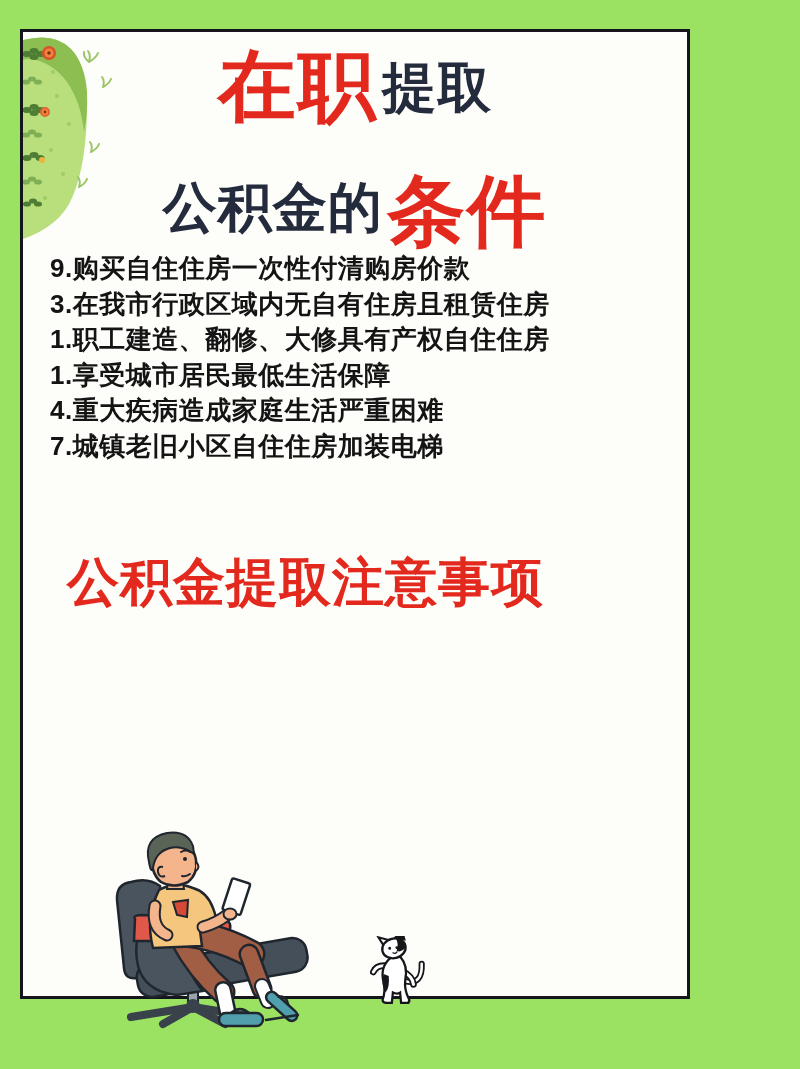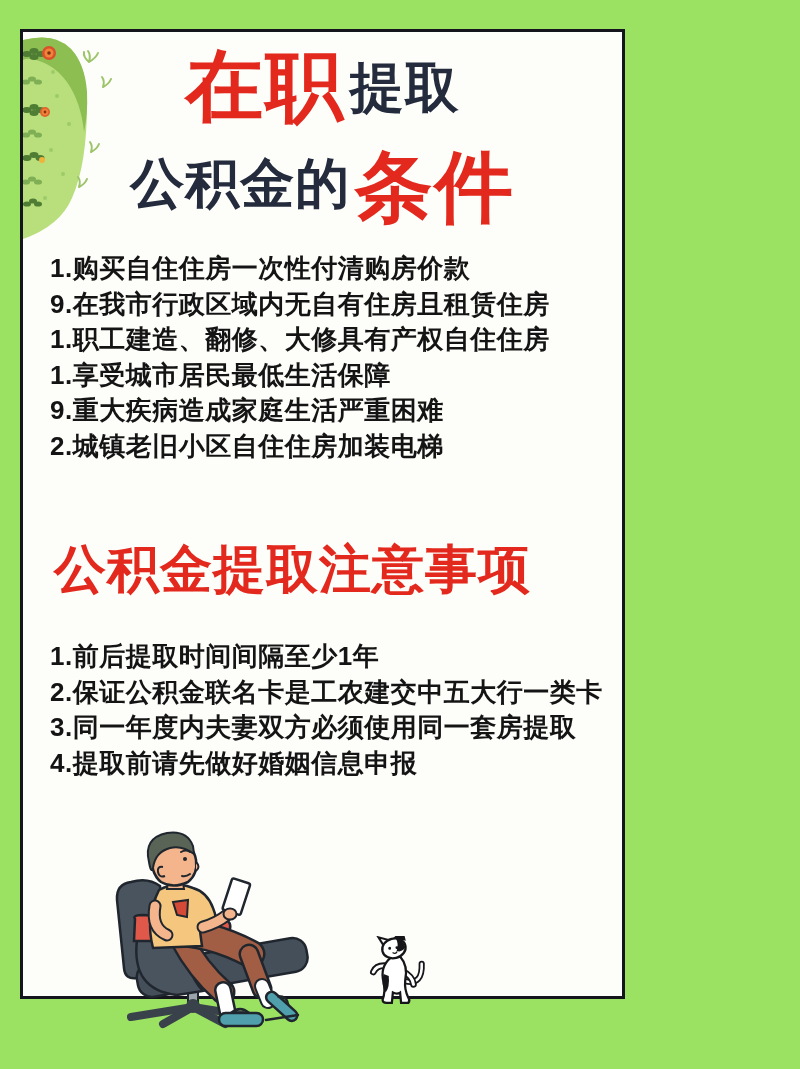--- a/index.html
+++ b/index.html
@@ -2,43 +2,43 @@
 <html><head>
 <meta charset="utf-8">
 <style>
   html,body{margin:0;padding:0;}
   body{
     width:800px;height:1069px;position:relative;overflow:hidden;
     background:#9BE162;
     font-family:"Liberation Sans", sans-serif;
   }
   .card{
-    position:absolute;left:20px;top:29px;width:605px;height:970px;
+    position:absolute;left:20px;top:29px;width:670px;height:970px;
     background:#FDFDFA;border:3px solid #15151D;box-sizing:border-box;
   }
   
   .title{position:absolute;left:0;right:0;top:12px;text-align:center;font-weight:900;}
   .title-line{white-space:nowrap;}
   .line1{line-height:84px;}
-  .line2{line-height:66px;margin-top:0px;text-align:center;}
+  .line2{line-height:86px;margin-top:14px;text-align:center;}
   .t-big{font-size:78px;letter-spacing:2px;}
   .t-sm{font-size:54px;letter-spacing:1px;}
   .t-red{color:#E3291D;}
   .t-dark{color:#232B3C;}
   .line1 .t-sm{vertical-align:7px;}
   .line2 .t-sm{vertical-align:12px;}
   
   ul{list-style:none;margin:0;padding:0;}
   .body-list li{
     font-size:26px;font-weight:700;color:#141414;
     line-height:35.5px;letter-spacing:0.5px;white-space:nowrap;
   }
   .cond-list{position:absolute;left:27px;top:219px;}
   .notice-heading{
-    position:absolute;left:27px;top:503px;margin:4px;
+    position:absolute;left:27px;top:503px;margin:17px;
     font-size:52px;font-weight:900;color:#E3291D;letter-spacing:1px;line-height:60px;
     white-space:nowrap;
   }
   .notice-list{position:absolute;left:27px;top:607px;}
   
   .leaf-svg{position:absolute;left:23px;top:32px;width:190px;height:250px;}
   .man-svg{position:absolute;left:85px;top:822px;width:240px;height:210px;}
   .cat-svg{position:absolute;left:366px;top:936px;width:62px;height:72px;}
 </style>
 </head>
@@ -53,36 +53,30 @@
         <span class="t-big t-red">在职</span>
         <span class="t-sm t-dark">提取</span>
       </div>
       <div class="title-line line2">
         <span class="t-sm t-dark">公积金的</span>
         <span class="t-big t-red">条件</span>
       </div>
     </div>
 
     <ul class="body-list cond-list">
-      <li>1.购买自住住房一次性付清购房价款</li>
-      <li>9.在我市行政区域内无自有住房且租赁住房</li>
+      <li>9.购买自住住房一次性付清购房价款</li>
+      <li>3.在我市行政区域内无自有住房且租赁住房</li>
       <li>1.职工建造、翻修、大修具有产权自住住房</li>
       <li>1.享受城市居民最低生活保障</li>
-      <li>9.重大疾病造成家庭生活严重困难</li>
-      <li>2.城镇老旧小区自住住房加装电梯</li>
+      <li>4.重大疾病造成家庭生活严重困难</li>
+      <li>7.城镇老旧小区自住住房加装电梯</li>
     </ul>
 
     <h2 class="notice-heading">公积金提取注意事项</h2>
 
-    <ul class="body-list notice-list">
-      <li>1.前后提取时间间隔至少1年</li>
-      <li>2.保证公积金联名卡是工农建交中五大行一类卡</li>
-      <li>3.同一年度内夫妻双方必须使用同一套房提取</li>
-      <li>4.提取前请先做好婚姻信息申报</li>
-    </ul>
 
   </div>
 
   <svg class="leaf-svg" viewBox="0 0 190 250" aria-hidden="true">
     <path d="M0,8 Q32,0 48,17 Q64,34 64,72 Q64,132 49,166 Q37,194 0,207 Z" fill="#B9DE7C"></path>
     <path d="M0,8 Q32,0 48,17 Q62,32 64,60 Q65,82 61,100 Q58,70 44,50 Q30,31 9,27 Q3,26 0,28 Z" fill="#8CBE52"></path>
     <g fill="#4E7D33">
       <ellipse cx="4" cy="22" rx="4.5" ry="3"></ellipse>
         <ellipse cx="11" cy="19" rx="4.5" ry="3"></ellipse>
       <ellipse cx="18" cy="22" rx="4.5" ry="3"></ellipse>

